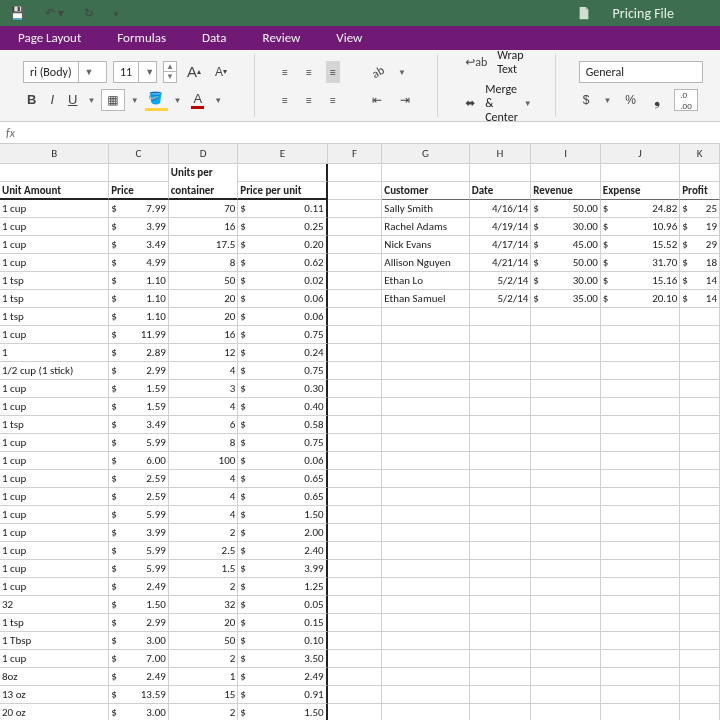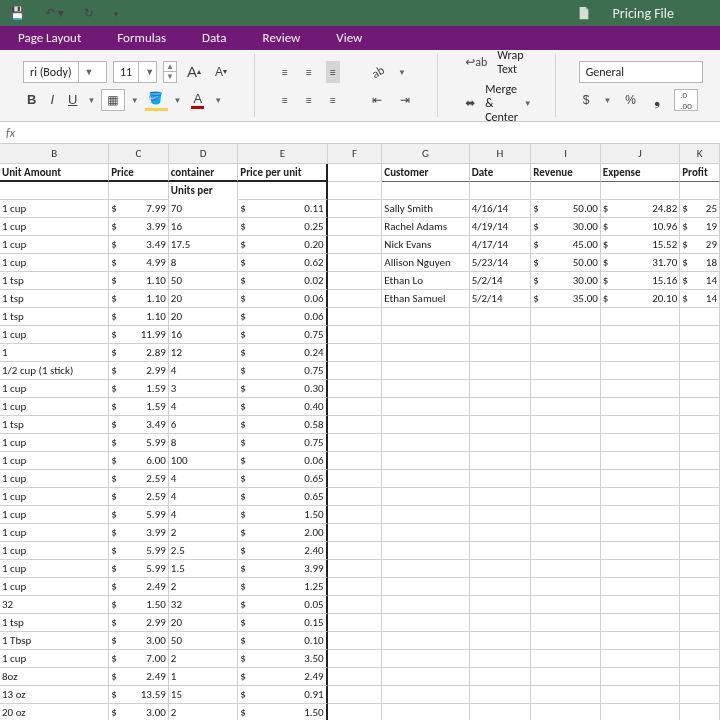--- a/index.html
+++ b/index.html
@@ -24,21 +24,21 @@
 .rot{transform:rotate(-30deg)}
 .fmla{height:22px;border-bottom:1px solid #cdcdcd;background:#fff;display:flex;align-items:center;padding:0 6px;color:#6a6a6a;font-style:italic;font-size:12px}
 .fmla span{font-style:normal;color:#444;margin-left:30px;font-family:'Segoe UI',sans-serif;font-size:12px}
 .sheet{position:relative;background:#fff}
 .coltr{display:flex}
 .coltr .ch,.cell{border-right:1px solid #d0d0d0;border-bottom:1px solid #d0d0d0}
 .coltr .ch{background:#f0f0f0;text-align:center;font-size:11px;color:#333;height:20px;line-height:20px}
 .tr{display:flex;height:18px}
 .cell{font-size:11px;padding:0 2px;overflow:hidden;white-space:nowrap;line-height:18px;height:18px}
 .bold{font-weight:700}
-.r{text-align:left}
+.r{text-align:right}
 .money{display:flex;justify-content:space-between}
 .cB{width:110px}.cC{width:60px}.cD{width:70px}.cE{width:90px}.cF{width:55px}.cG{width:88px}.cH{width:62px}.cI{width:70px}.cJ{width:80px}.cK{width:40px}
 .thickR{border-right:2px solid #222}
 .thickB{border-bottom:2px solid #222}
 .hdrB{border-bottom:1px solid #666}
 .sel{background:#d5d5d5}
 .ic{font-family:Arial,sans-serif}
 </style>
 </head>
 <body>
@@ -159,44 +159,44 @@
     <div class="ch cE">E</div>
     <div class="ch cF">F</div>
     <div class="ch cG">G</div>
     <div class="ch cH">H</div>
     <div class="ch cI">I</div>
     <div class="ch cJ">J</div>
     <div class="ch cK">K</div>
   </div>
   <div id="gridbody">
       <div class="tr">
+        <div class="cell cB"></div>
+        <div class="cell cC"></div>
+        <div class="cell cD bold" style="border-bottom:none">Units per</div>
+        <div class="cell cE thickR"></div>
+        <div class="cell cF"></div>
+        <div class="cell cG"></div>
+        <div class="cell cH"></div>
+        <div class="cell cI"></div>
+        <div class="cell cJ"></div>
+        <div class="cell cK"></div>
+      </div>
+      <div class="tr">
         <div class="cell cB bold thickB">Unit Amount</div>
         <div class="cell cC bold thickB">Price</div>
         <div class="cell cD bold thickB">container</div>
         <div class="cell cE bold thickB thickR">Price per unit</div>
         <div class="cell cF"></div>
         <div class="cell cG bold hdrB">Customer</div>
         <div class="cell cH bold hdrB">Date</div>
         <div class="cell cI bold hdrB">Revenue</div>
         <div class="cell cJ bold hdrB">Expense</div>
         <div class="cell cK bold hdrB">Profit</div>
       </div>
       <div class="tr">
-        <div class="cell cB"></div>
-        <div class="cell cC"></div>
-        <div class="cell cD bold" style="border-bottom:none">Units per</div>
-        <div class="cell cE thickR"></div>
-        <div class="cell cF"></div>
-        <div class="cell cG"></div>
-        <div class="cell cH"></div>
-        <div class="cell cI"></div>
-        <div class="cell cJ"></div>
-        <div class="cell cK"></div>
-      </div>
-      <div class="tr">
         <div class="cell cB">1 cup</div>
         <div class="cell cC">
           <div class="money">
             <span>$</span>
             <span>7.99</span>
           </div>
         </div>
         <div class="cell cD r">70</div>
         <div class="cell cE thickR">
           <div class="money">
@@ -310,21 +310,21 @@
         </div>
         <div class="cell cD r">8</div>
         <div class="cell cE thickR">
           <div class="money">
             <span>$</span>
             <span>0.62</span>
           </div>
         </div>
         <div class="cell cF"></div>
         <div class="cell cG">Allison Nguyen</div>
-        <div class="cell cH r">5/23/14</div>
+        <div class="cell cH r">4/21/14</div>
         <div class="cell cI">
           <div class="money">
             <span>$</span>
             <span>50.00</span>
           </div>
         </div>
         <div class="cell cJ">
           <div class="money">
             <span>$</span>
             <span>31.70</span>

